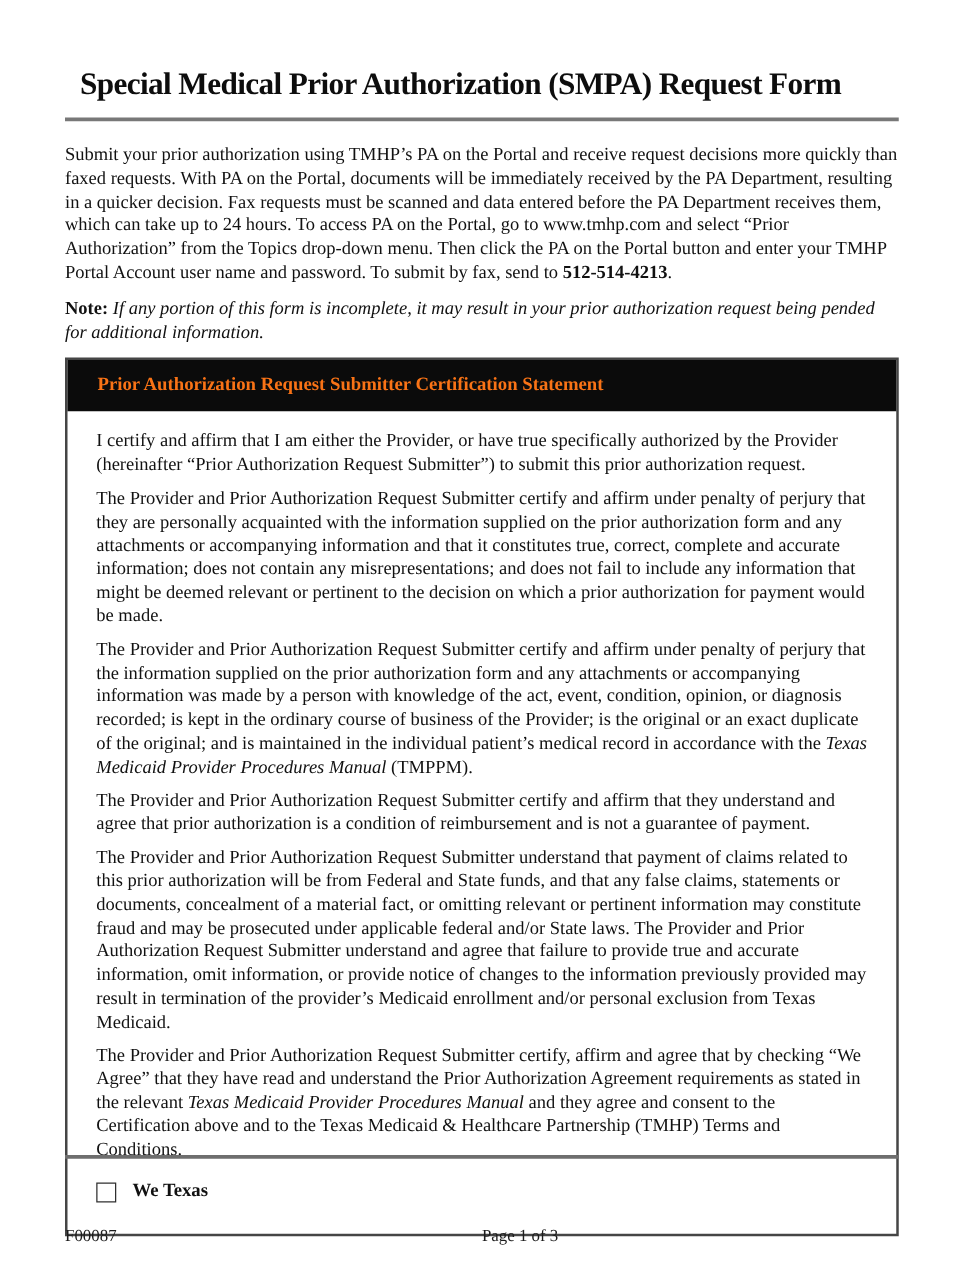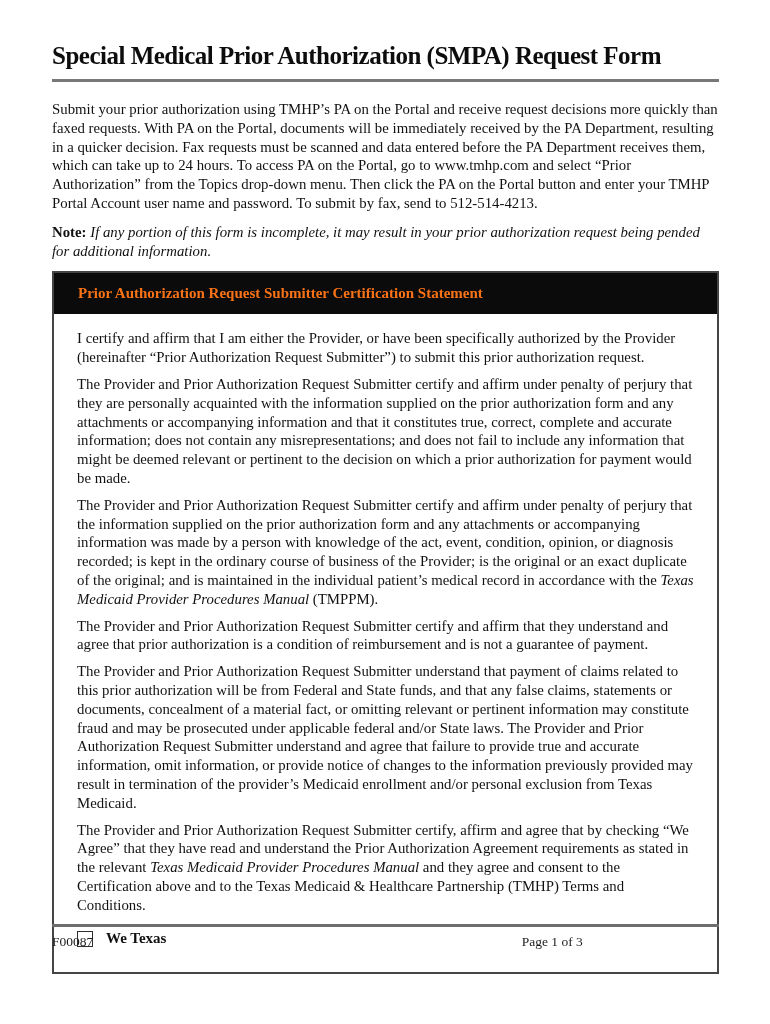--- a/index.html
+++ b/index.html
@@ -10,21 +10,21 @@
     background: #ffffff;
     font-family: "Liberation Serif", serif;
     color: #111111;
     overflow: hidden;
     box-sizing: border-box;
   }
   .content {
     padding: 42px 51px 0 52px;
   }
   .doc-title {
-    margin: 0;
+    margin: 12px;
     font-size: 25px;
     font-weight: bold;
     letter-spacing: -0.5px;
     line-height: 28px;
     color: #0d0d0d;
     white-space: nowrap;
   }
   .title-rule {
     margin-top: 9px;
     height: 3px;
@@ -54,21 +54,21 @@
     line-height: 19px;
     padding: 11px 24px;
   }
   .cert-body {
     padding: 15px 23px 24px 23px;
   }
   .cert-body p {
     margin: 0 0 8px 0;
   }
   .seg-i { font-style: italic; }
-  .seg-b { font-weight: normal; margin-top: 20px; }
+  .seg-b { font-weight: bold; margin-top: 20px; }
   .agree-row {
     margin-top: 15px;
     display: flex;
     align-items: center;
   }
   .agree-checkbox {
     width: 14px;
     height: 14px;
     border: 1.6px solid #2f2f2f;
     background: #ffffff;
@@ -91,41 +91,41 @@
     background: #6e6e6e;
   }
   .footer-row {
     margin-top: 7px;
     display: flex;
     align-items: baseline;
     font-size: 13.5px;
     color: #1c1c1c;
   }
   .footer-left  { flex: 1; text-align: left; }
-  .footer-center{ flex: 1; text-align: center; }
+  .footer-center{ flex: 1; text-align: left; margin-top: 47px; }
   .footer-right { flex: 1.4; text-align: right; font-weight: bold; white-space: nowrap; }
   .footer-sep { padding: 0 7px; }
 </style>
 </head>
 <body>
 
 <div class="page">
   <div class="content">
 
     <h1 class="doc-title">Special Medical Prior Authorization (SMPA) Request Form</h1>
     <div class="title-rule"></div>
 
     <p class="body-text intro"><span>Submit your prior authorization using TMHP’s PA on the Portal and receive request decisions more quickly than faxed requests. With PA on the Portal, documents will be immediately received by the PA Department, resulting in a quicker decision. Fax requests must be scanned and data entered before the PA Department receives them, which can take up to 24 hours. To access PA on the Portal, go to www.tmhp.com and select “Prior Authorization” from the Topics drop-down menu. Then click the PA on the Portal button and enter your TMHP Portal Account user name and password. To submit by fax, send to </span><span class="seg-b">512-514-4213</span><span>.</span></p>
 
     <p class="body-text note"><span class="note-label">Note: </span><span class="note-body">If any portion of this form is incomplete, it may result in your prior authorization request being pended for additional information.</span></p>
 
     <div class="cert-box">
       <div class="cert-header">Prior Authorization Request Submitter Certification Statement</div>
       <div class="cert-body body-text">
-        <p><span>I certify and affirm that I am either the Provider, or have been specifically authorized by the Provider (hereinafter “Prior Authorization Request Submitter”) to submit this prior authorization request.</span></p>
+        <p><span>I certify and affirm that I am either the Provider, or have true specifically authorized by the Provider (hereinafter “Prior Authorization Request Submitter”) to submit this prior authorization request.</span></p>
         <p><span>The Provider and Prior Authorization Request Submitter certify and affirm under penalty of perjury that they are personally acquainted with the information supplied on the prior authorization form and any attachments or accompanying information and that it constitutes true, correct, complete and accurate information; does not contain any misrepresentations; and does not fail to include any information that might be deemed relevant or pertinent to the decision on which a prior authorization for payment would be made.</span></p>
         <p><span>The Provider and Prior Authorization Request Submitter certify and affirm under penalty of perjury that the information supplied on the prior authorization form and any attachments or accompanying information was made by a person with knowledge of the act, event, condition, opinion, or diagnosis recorded; is kept in the ordinary course of business of the Provider; is the original or an exact duplicate of the original; and is maintained in the individual patient’s medical record in accordance with the </span><span class="seg-i">Texas Medicaid Provider Procedures Manual</span><span> (TMPPM).</span></p>
         <p><span>The Provider and Prior Authorization Request Submitter certify and affirm that they understand and agree that prior authorization is a condition of reimbursement and is not a guarantee of payment.</span></p>
         <p><span>The Provider and Prior Authorization Request Submitter understand that payment of claims related to this prior authorization will be from Federal and State funds, and that any false claims, statements or documents, concealment of a material fact, or omitting relevant or pertinent information may constitute fraud and may be prosecuted under applicable federal and/or State laws. The Provider and Prior Authorization Request Submitter understand and agree that failure to provide true and accurate information, omit information, or provide notice of changes to the information previously provided may result in termination of the provider’s Medicaid enrollment and/or personal exclusion from Texas Medicaid.</span></p>
         <p><span>The Provider and Prior Authorization Request Submitter certify, affirm and agree that by checking “We Agree” that they have read and understand the Prior Authorization Agreement requirements as stated in the relevant </span><span class="seg-i">Texas Medicaid Provider Procedures Manual</span><span> and they agree and consent to the Certification above and to the Texas Medicaid &amp; Healthcare Partnership (TMHP) Terms and Conditions.</span></p>
         <div class="agree-row">
           <span class="agree-checkbox" role="checkbox" aria-checked="false"></span>
           <span class="agree-label">We Texas</span>
         </div>
       </div>

